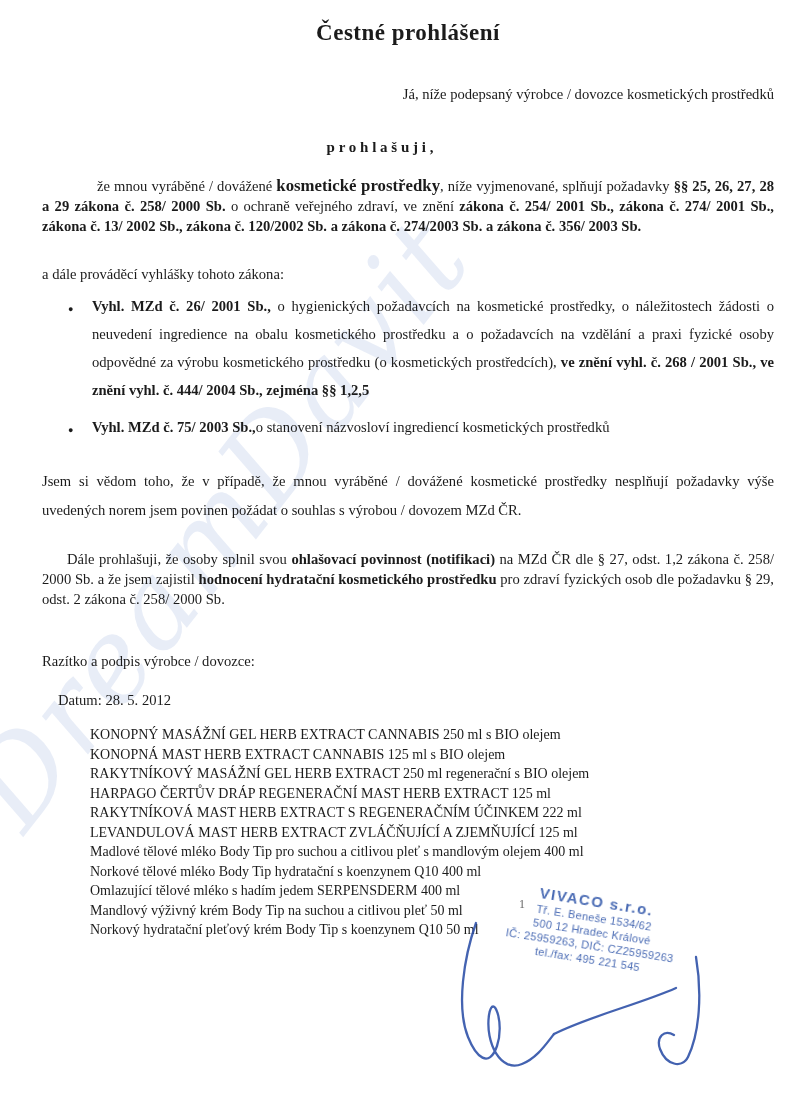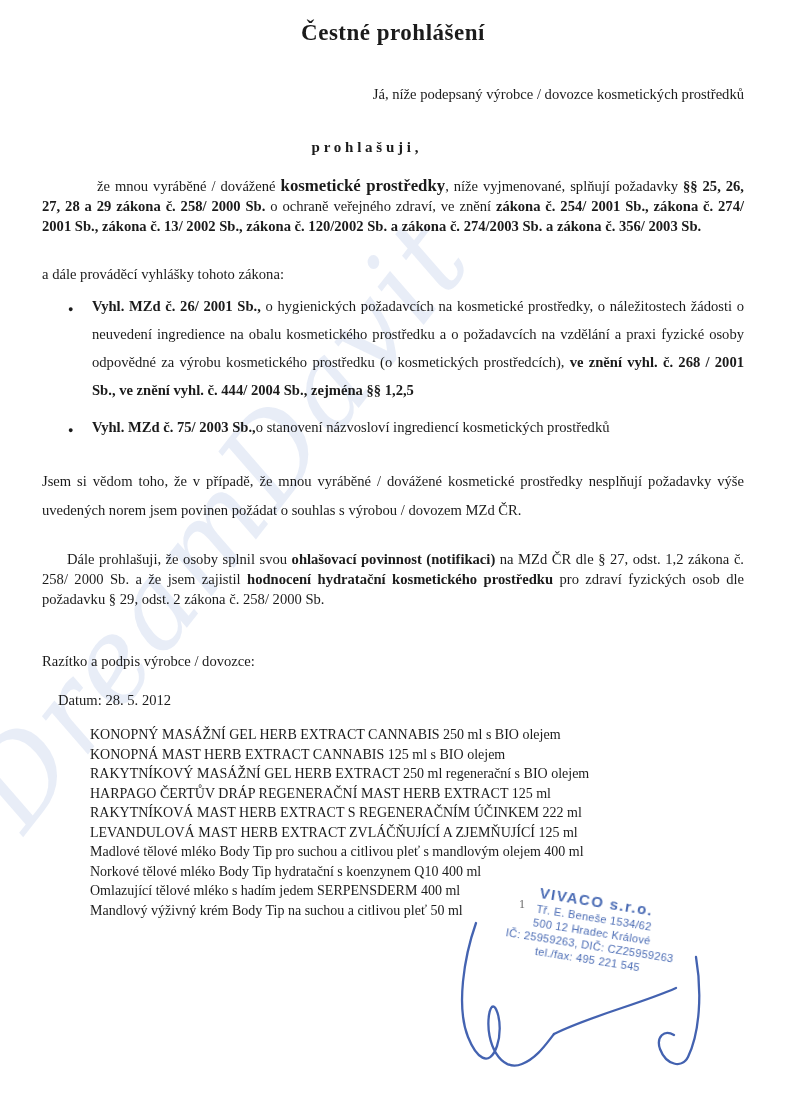--- a/index.html
+++ b/index.html
@@ -6,21 +6,21 @@
   html,body { width:800px; height:1100px; }
   body {
     position:relative;
     background:#ffffff;
     font-family:"Liberation Serif", serif;
     color:#1b1b1b;
     overflow:hidden;
   }
   .doc {
     position:absolute; inset:0;
-    padding:16px 56px 0 42px;
+    padding:16px 26px 0 42px;
     z-index:2;
   }
   .b { font-weight:bold; }
   .big { font-size:1.15em; font-weight:bold; }
 
   .title {
     text-align:center;
     font-size:23px;
     font-weight:bold;
     letter-spacing:0.5px;
@@ -167,20 +167,21 @@
       <div class="product-line">KONOPNÝ MASÁŽNÍ GEL HERB EXTRACT  CANNABIS 250 ml s BIO olejem</div>
       <div class="product-line">KONOPNÁ MAST HERB EXTRACT  CANNABIS 125 ml s BIO olejem</div>
       <div class="product-line">RAKYTNÍKOVÝ MASÁŽNÍ GEL HERB EXTRACT 250 ml regenerační s BIO olejem</div>
       <div class="product-line">HARPAGO ČERTŮV DRÁP REGENERAČNÍ MAST HERB EXTRACT 125 ml</div>
       <div class="product-line">RAKYTNÍKOVÁ  MAST HERB EXTRACT S REGENERAČNÍM ÚČINKEM 222 ml</div>
       <div class="product-line">LEVANDULOVÁ MAST HERB EXTRACT  ZVLÁČŇUJÍCÍ A ZJEMŇUJÍCÍ 125 ml</div>
       <div class="product-line">Madlové tělové mléko  Body Tip pro suchou a citlivou pleť s mandlovým olejem 400 ml</div>
       <div class="product-line">Norkové tělové mléko  Body Tip hydratační s koenzynem Q10 400 ml</div>
       <div class="product-line">Omlazující tělové mléko s hadím jedem SERPENSDERM 400 ml</div>
       <div class="product-line">Mandlový výživný krém Body Tip na suchou a citlivou pleť 50 ml</div>
+      <div class="product-line">Norkový hydratační pleťový krém  Body Tip s koenzynem Q10 50 ml</div>
     </div>
 
 </div>
 
 <div class="page-mark">1</div>
 
 <div class="stamp">
   <div class="stamp-company">VIVACO s.r.o.</div>
   <div class="stamp-line">Tř. E. Beneše 1534/62</div>
   <div class="stamp-line">500 12 Hradec Králové</div>

